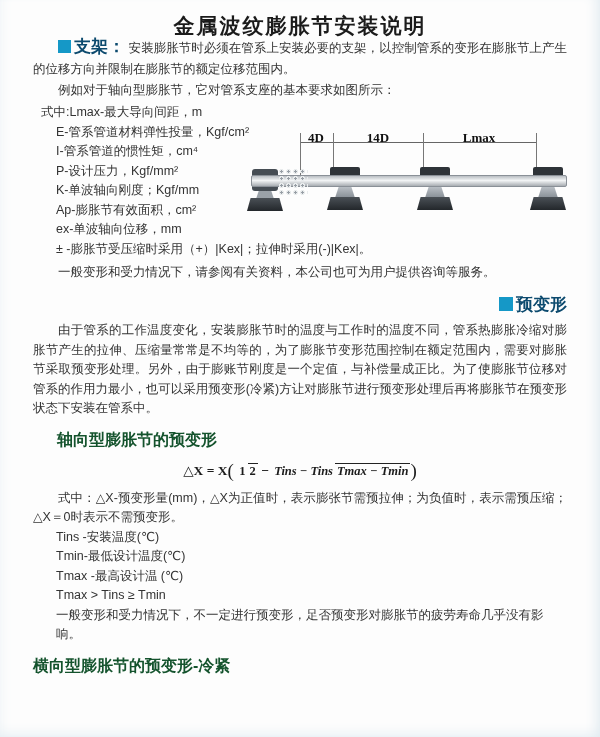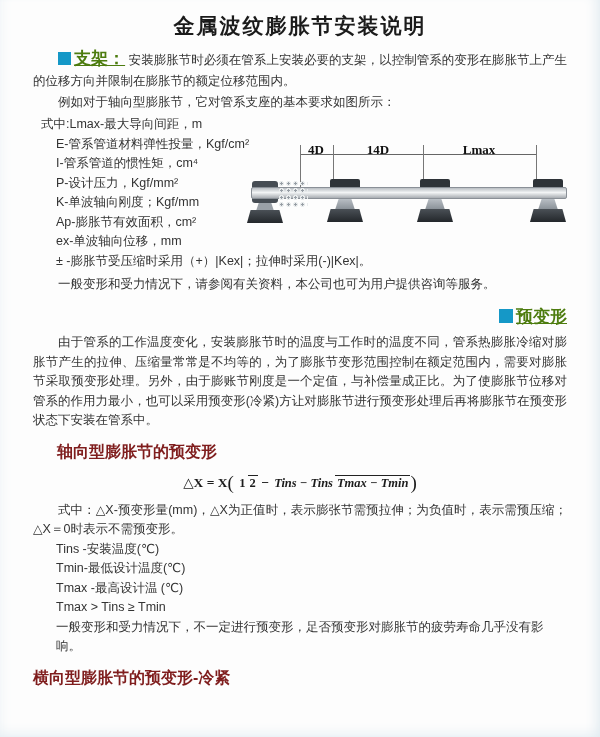--- a/index.html
+++ b/index.html
@@ -6,24 +6,24 @@
   html,body { background:#ffffff; }
   body { font-family:"Liberation Sans","DejaVu Sans",sans-serif; }
   .page {
     position:relative; width:600px; height:737px; margin:0 auto;
     background:#fdfdfd; overflow:hidden;
     box-shadow: inset -12px 0 14px -10px #dde8ee, inset 0 -12px 14px -10px #e4eef3, inset 12px 0 14px -12px #eef3f6;
   }
   .content { position:relative; padding:0 33px; color:#333; font-size:12.5px; line-height:21px; }
   .doc-title {
     text-align:center; font-size:21px; font-weight:bold; color:#1b1b1b;
-    letter-spacing:2px; padding-top:15px; margin-bottom:12px;
+    letter-spacing:2px; padding-top:15px; 
   }
   .sq { display:inline-block; width:13px; height:13px; background:#1598c7; vertical-align:-1px; margin-right:3px; }
-  .blue-head { color:#4d7c0f; font-size:17px; font-weight:bold;text-decoration:underline; }
+  .blue-head { color:#0c4a6e; font-size:17px; font-weight:bold; }
   .para { text-align:justify; }
   .indent { text-indent:2em; }
   .intro-wrap { text-indent:2em; }
   .formula {
     font-family:"Liberation Serif","DejaVu Serif",serif; font-weight:bold; color:#1c1c1c;
     text-align:center; font-size:13.5px;
   }
   .formula .it { font-style:italic; }
   .frac { display:inline-block; vertical-align:middle; text-align:center; line-height:1.15; font-size:12.5px; }
   .frac .den { border-top:1px solid #222; padding:0 2px; }
@@ -55,21 +55,21 @@
   .support { position:absolute; width:36px; height:44px; top:40px; z-index:2; }
   .support .clamp { position:absolute; left:3px; top:0; width:30px; height:11px; background:#2e3338; border-radius:2px; z-index:4; }
   .support .neck { position:absolute; left:8px; top:20px; width:20px; height:11px; background:linear-gradient(to bottom,#b8bec4,#878e95); clip-path:polygon(18% 0,82% 0,100% 100%,0 100%); }
   .support .base { position:absolute; left:0; top:30px; width:36px; height:13px; background:linear-gradient(to bottom,#4a5056,#23272b); clip-path:polygon(10% 0,90% 0,100% 100%,0 100%); }
   .anchor { position:absolute; left:4px; top:38px; width:36px; height:48px; z-index:2; }
   .anchor .block { position:absolute; left:5px; top:4px; width:26px; height:22px; background:#464d54; border-radius:3px; }
   .anchor .neck { position:absolute; left:9px; top:26px; width:18px; height:8px; background:#9aa1a8; clip-path:polygon(15% 0,85% 0,100% 100%,0 100%); }
   .anchor .base { position:absolute; left:0; top:33px; width:36px; height:13px; background:linear-gradient(to bottom,#4a5056,#23272b); clip-path:polygon(10% 0,90% 0,100% 100%,0 100%); }
   
   .sec2-head { margin-top:12px; margin-bottom:4px;text-align:right; }
-  .subtitle { color:#7f1d1d; font-size:16px; font-weight:bold; margin:10px 0 6px 24px; }
+  .subtitle { color:#14532d; font-size:16px; font-weight:bold; margin:10px 0 6px 24px; }
   .subtitle2 { margin-left:0; }
   .axial-formula { margin:10px 0 8px 0; }
   .big-paren { font-size:19px; vertical-align:-2px; font-weight:normal; }
   .list-line { line-height:19.5px; margin-left:23px; }
   .explain { line-height:19.5px; }
 </style>
 </head>
 <body>
 
 <div class="page">

